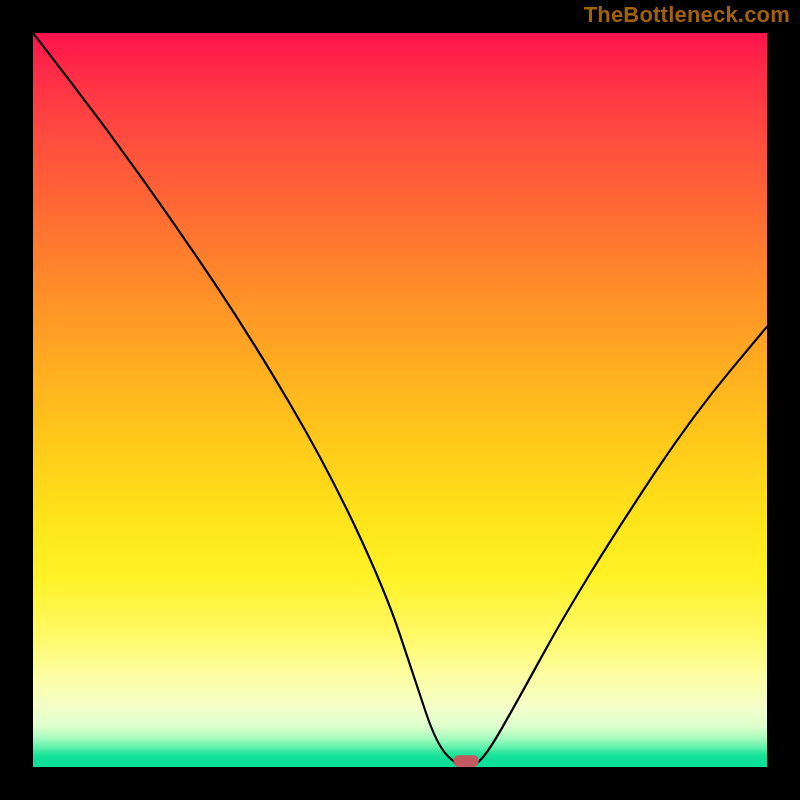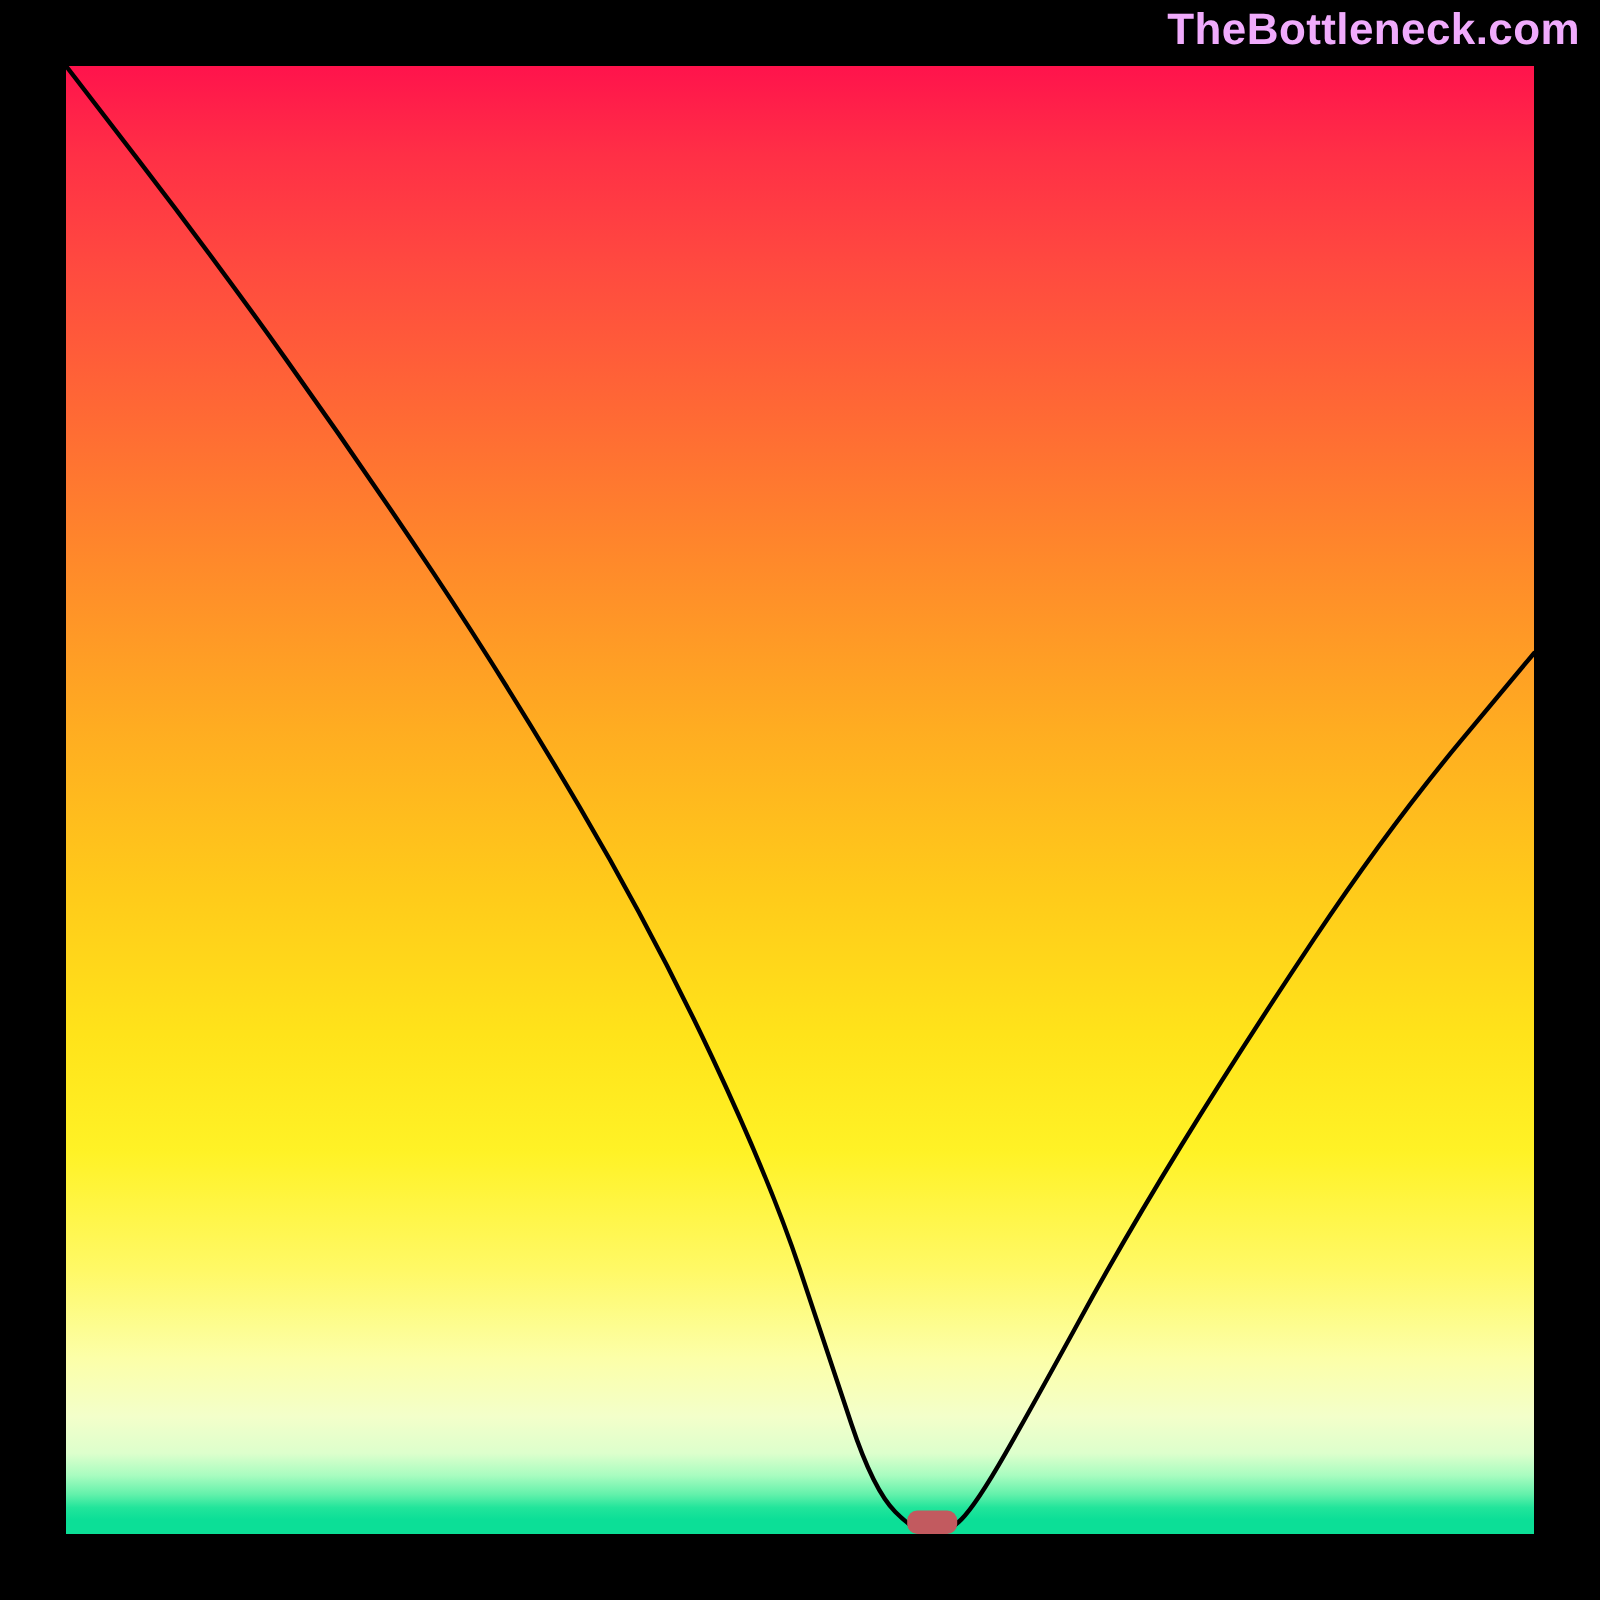--- a/index.html
+++ b/index.html
@@ -14,21 +14,21 @@
   .frame {
     position: relative;
     width: 800px;
     height: 800px;
     background: #000;
   }
   .watermark {
     position: absolute;
     top: 2px;
     right: 10px;
-    color: #f0abfc;
+    color: #a16207;
     font-size: 22px;
     font-weight: 600;
     letter-spacing: 0.2px;
     z-index: 5;
     user-select: none;
   }
   .plot {
     position: absolute;
     left: 33px;
     top: 33px;

